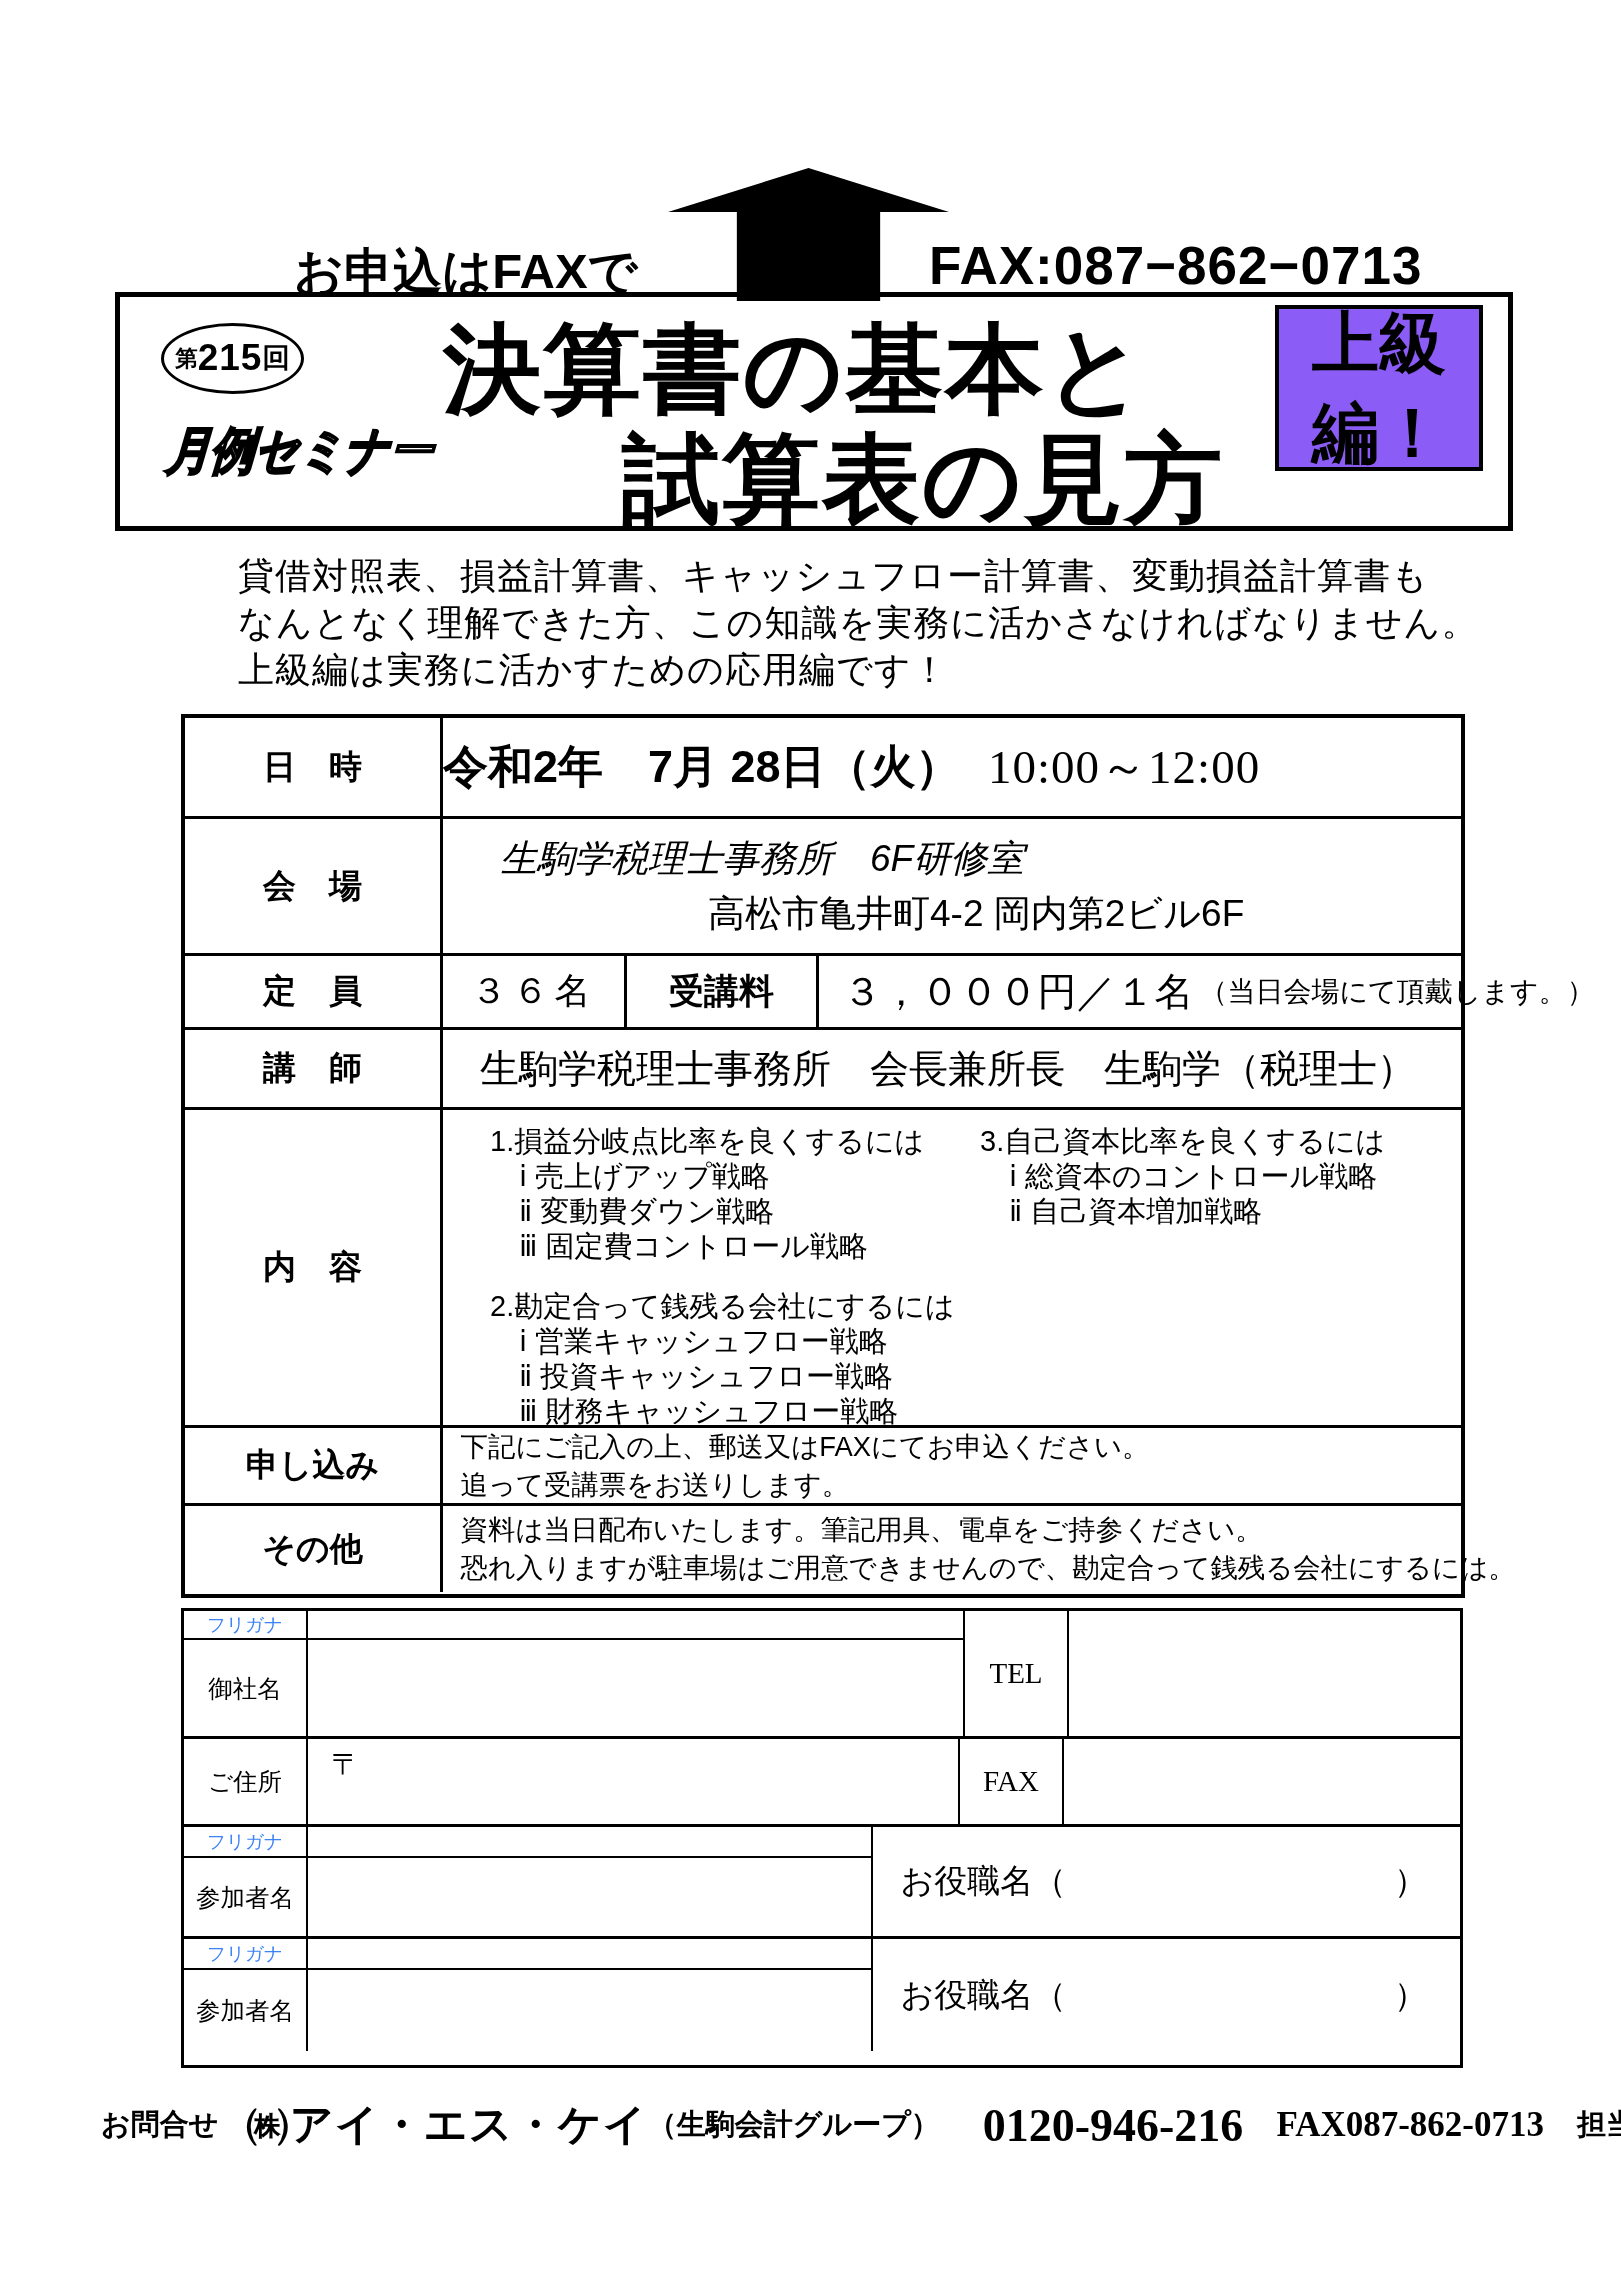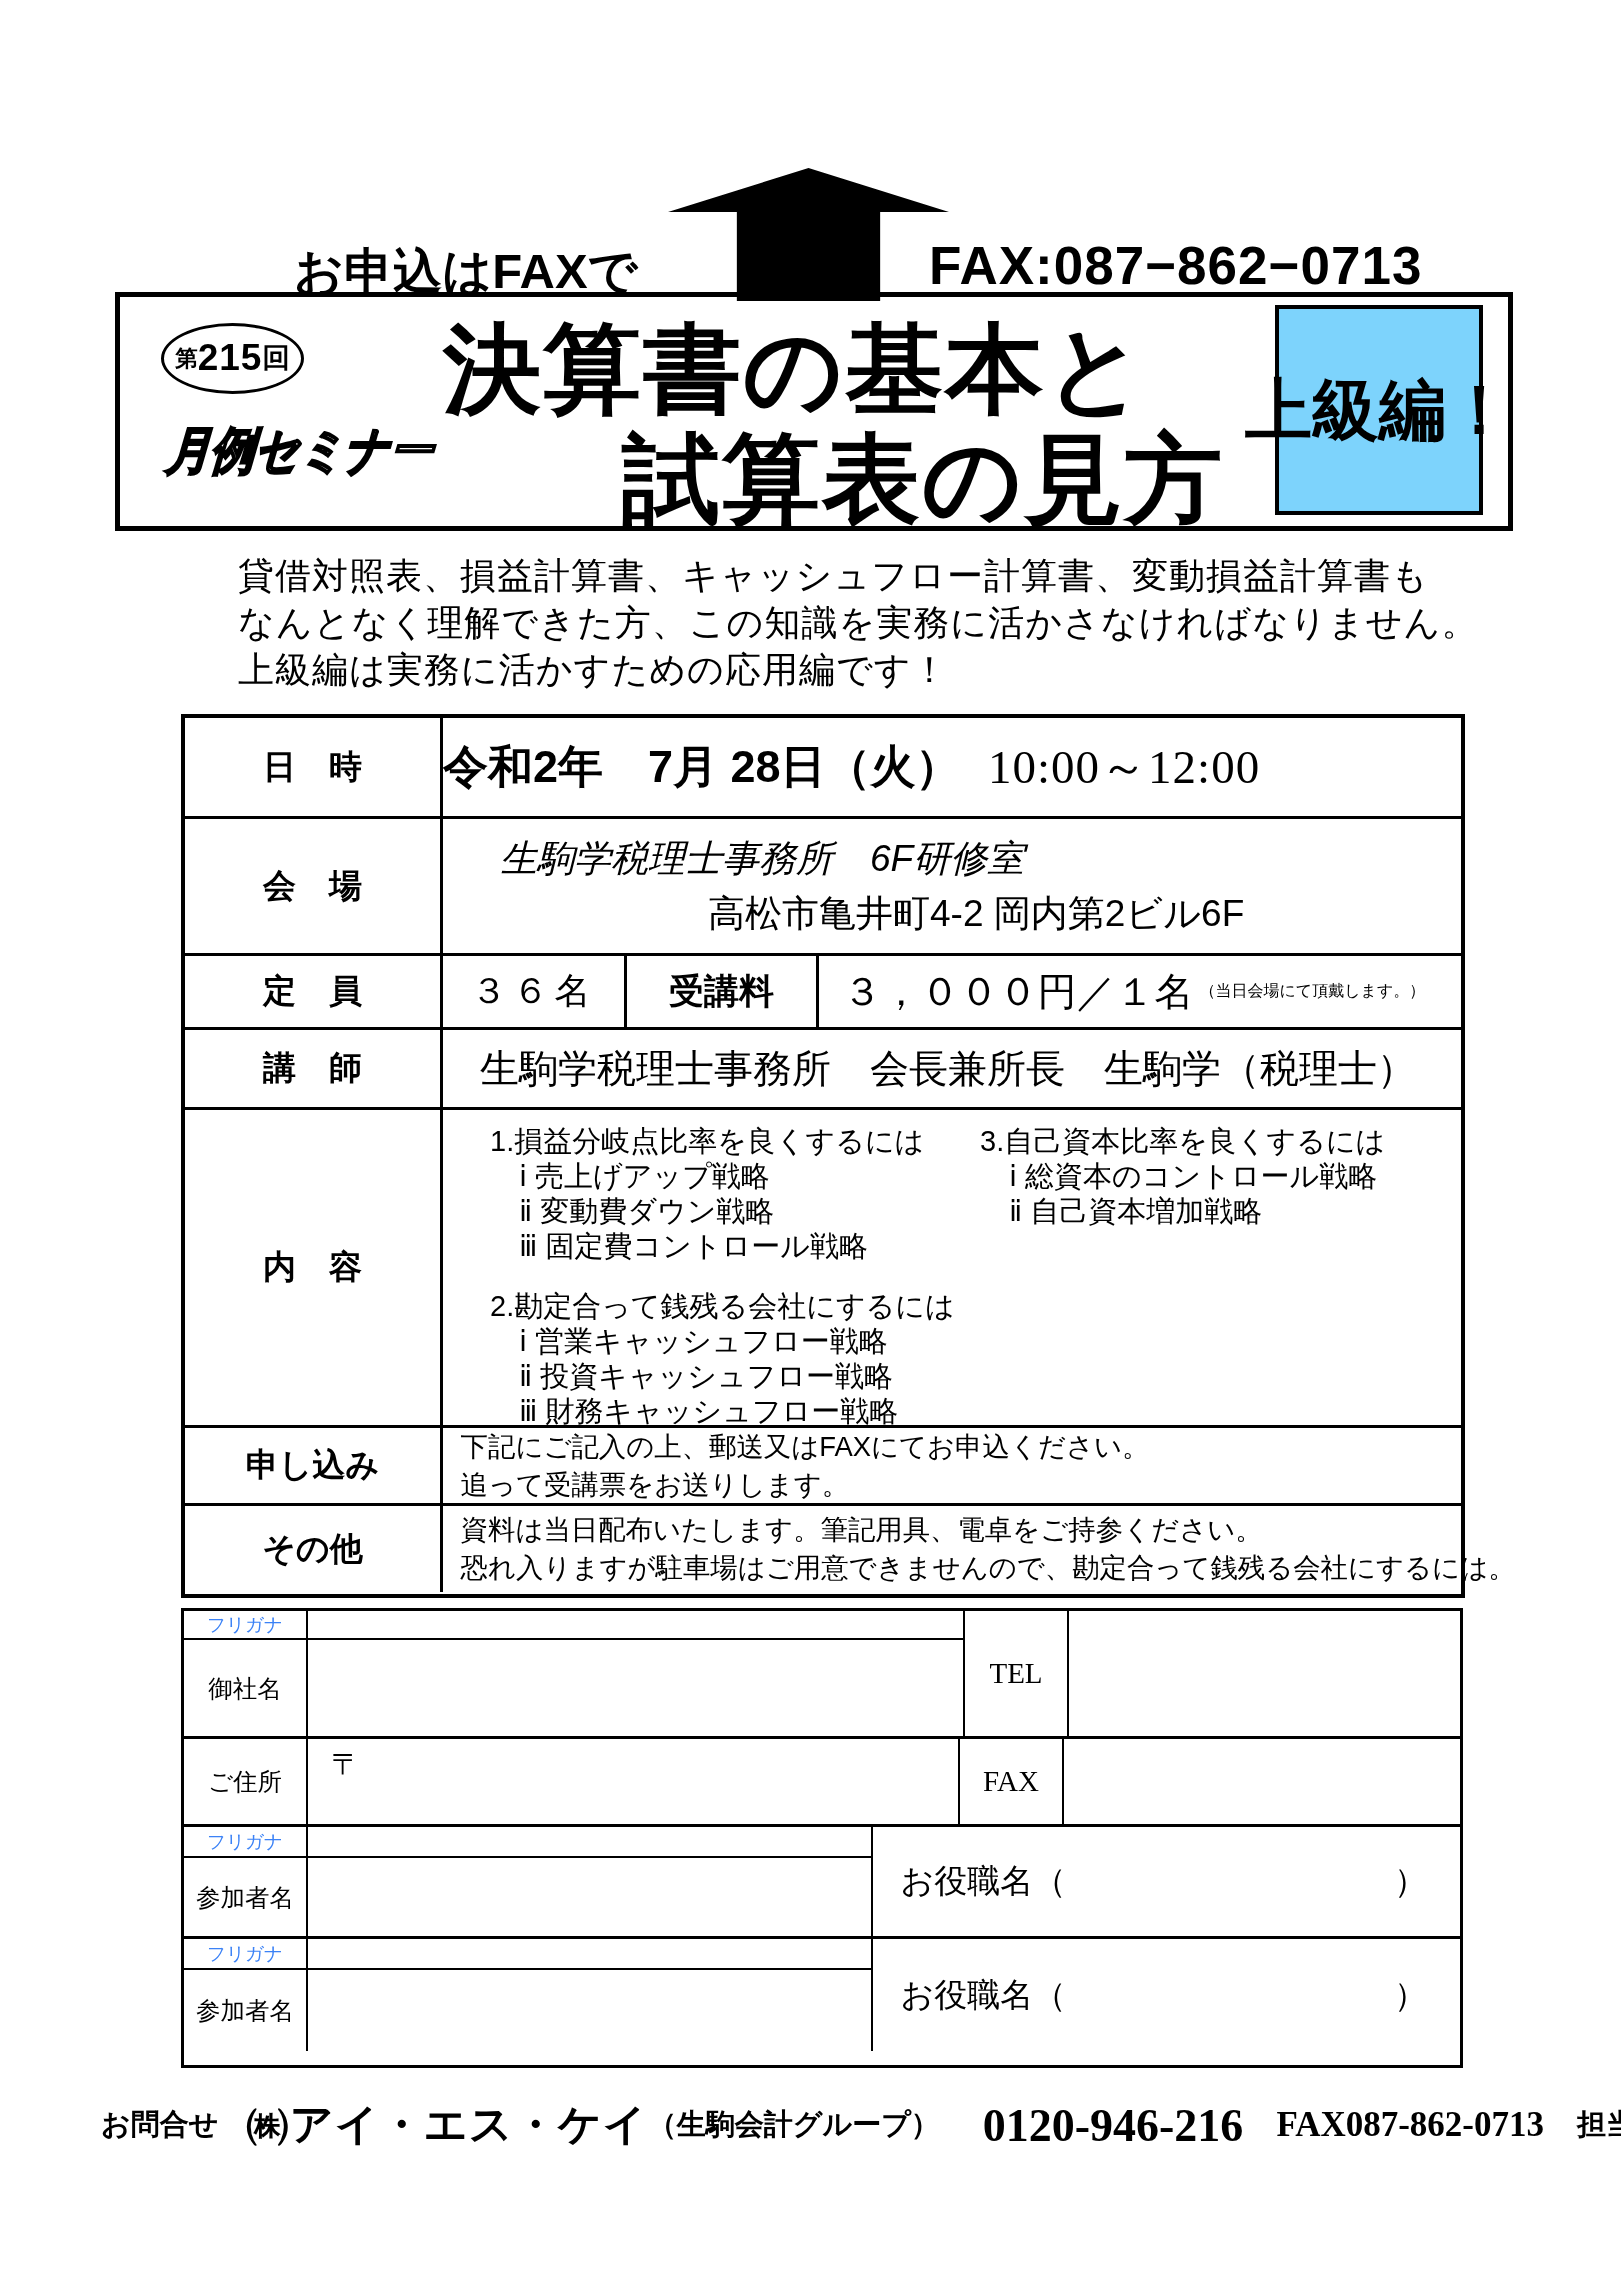--- a/index.html
+++ b/index.html
@@ -31,22 +31,22 @@
   #session-badge .md { font-size:27.4px; }
   #series-logo {
     left:47px; top:120px; font-size:51px; font-weight:bold; font-style:italic;
     color:#fff; -webkit-text-stroke:2.5px #000; white-space:nowrap;
     transform:scaleX(0.86) skewX(-5deg); transform-origin:left center;
   }
   .title-line { font-weight:bold; font-size:98px; letter-spacing:2px; white-space:nowrap; }
   #title-line-1 { left:323px; top:7.8px; }
   #title-line-2 { left:502px; top:118px; }
   #level-badge {
-    left:1155px; top:7.8px; width:208px; height:210px; border:4.9px solid #000; background:#7dd3fc;
-    display:flex; flex-direction:row; align-items:center; justify-content:center;
+    left:1155px; top:7.8px; width:208px; height:166px; border:4.9px solid #000; background:#8b5cf6;
+    display:flex; flex-direction:column; align-items:center; justify-content:center;
     font-size:67px; font-weight:bold; line-height:90px; white-space:nowrap;
   }
 
   
   #intro { left:238px; top:552px; font-size:36px; line-height:47px; letter-spacing:1px; white-space:nowrap; }
 
   
   #details { left:181px; top:714px; width:1284px; height:884px; border:4.9px solid #000; display:flex; flex-direction:column; }
   .drow { display:flex; width:100%; border-top:3.9px solid #000; }
   .drow:first-child { border-top:none; }
@@ -69,21 +69,21 @@
 
   #venue-value { display:flex; flex-direction:column; justify-content:center; height:100%; font-size:37px; line-height:55px; white-space:nowrap; }
   #venue-line1 { padding-left:57px;font-style:italic; }
   #venue-line2 { padding-left:265px; }
 
   #capacity-cells { display:flex; height:100%; align-items:stretch; }
   #capacity-count { width:184px; min-width:184px; border-right:3.9px solid #000; display:flex; align-items:center; justify-content:center; font-size:36px; letter-spacing:5.9px; }
   #fee-label { width:192px; min-width:192px; border-right:3.9px solid #000; display:flex; align-items:center; justify-content:center; font-size:35px; font-weight:bold; }
   #fee-value-wrap { flex:1; display:flex; align-items:center; padding-left:23.5px; white-space:nowrap; }
   #fee-value { font-size:39px; }
-  #fee-note { font-size:16px; margin-left:5.9px; }
+  #fee-note { font-size:28px; margin-left:5.9px; }
 
   #lecturer-value { display:flex; align-items:center; height:100%; padding-left:37px; font-size:39px; white-space:nowrap; }
 
   .contents-col { position:absolute; top:13.7px; font-size:29px; line-height:35px; white-space:nowrap; }
   #contents-col1 { left:47px; }
   #contents-col2 { left:537px; }
   .contents-items { list-style:none; padding-left:29px; }
   .contents-sec2 { margin-top:25.5px; }
 
   .two-line-note { display:flex; flex-direction:column; justify-content:center; height:100%; padding-left:17.6px; font-size:27.4px; line-height:38px; white-space:nowrap; }

